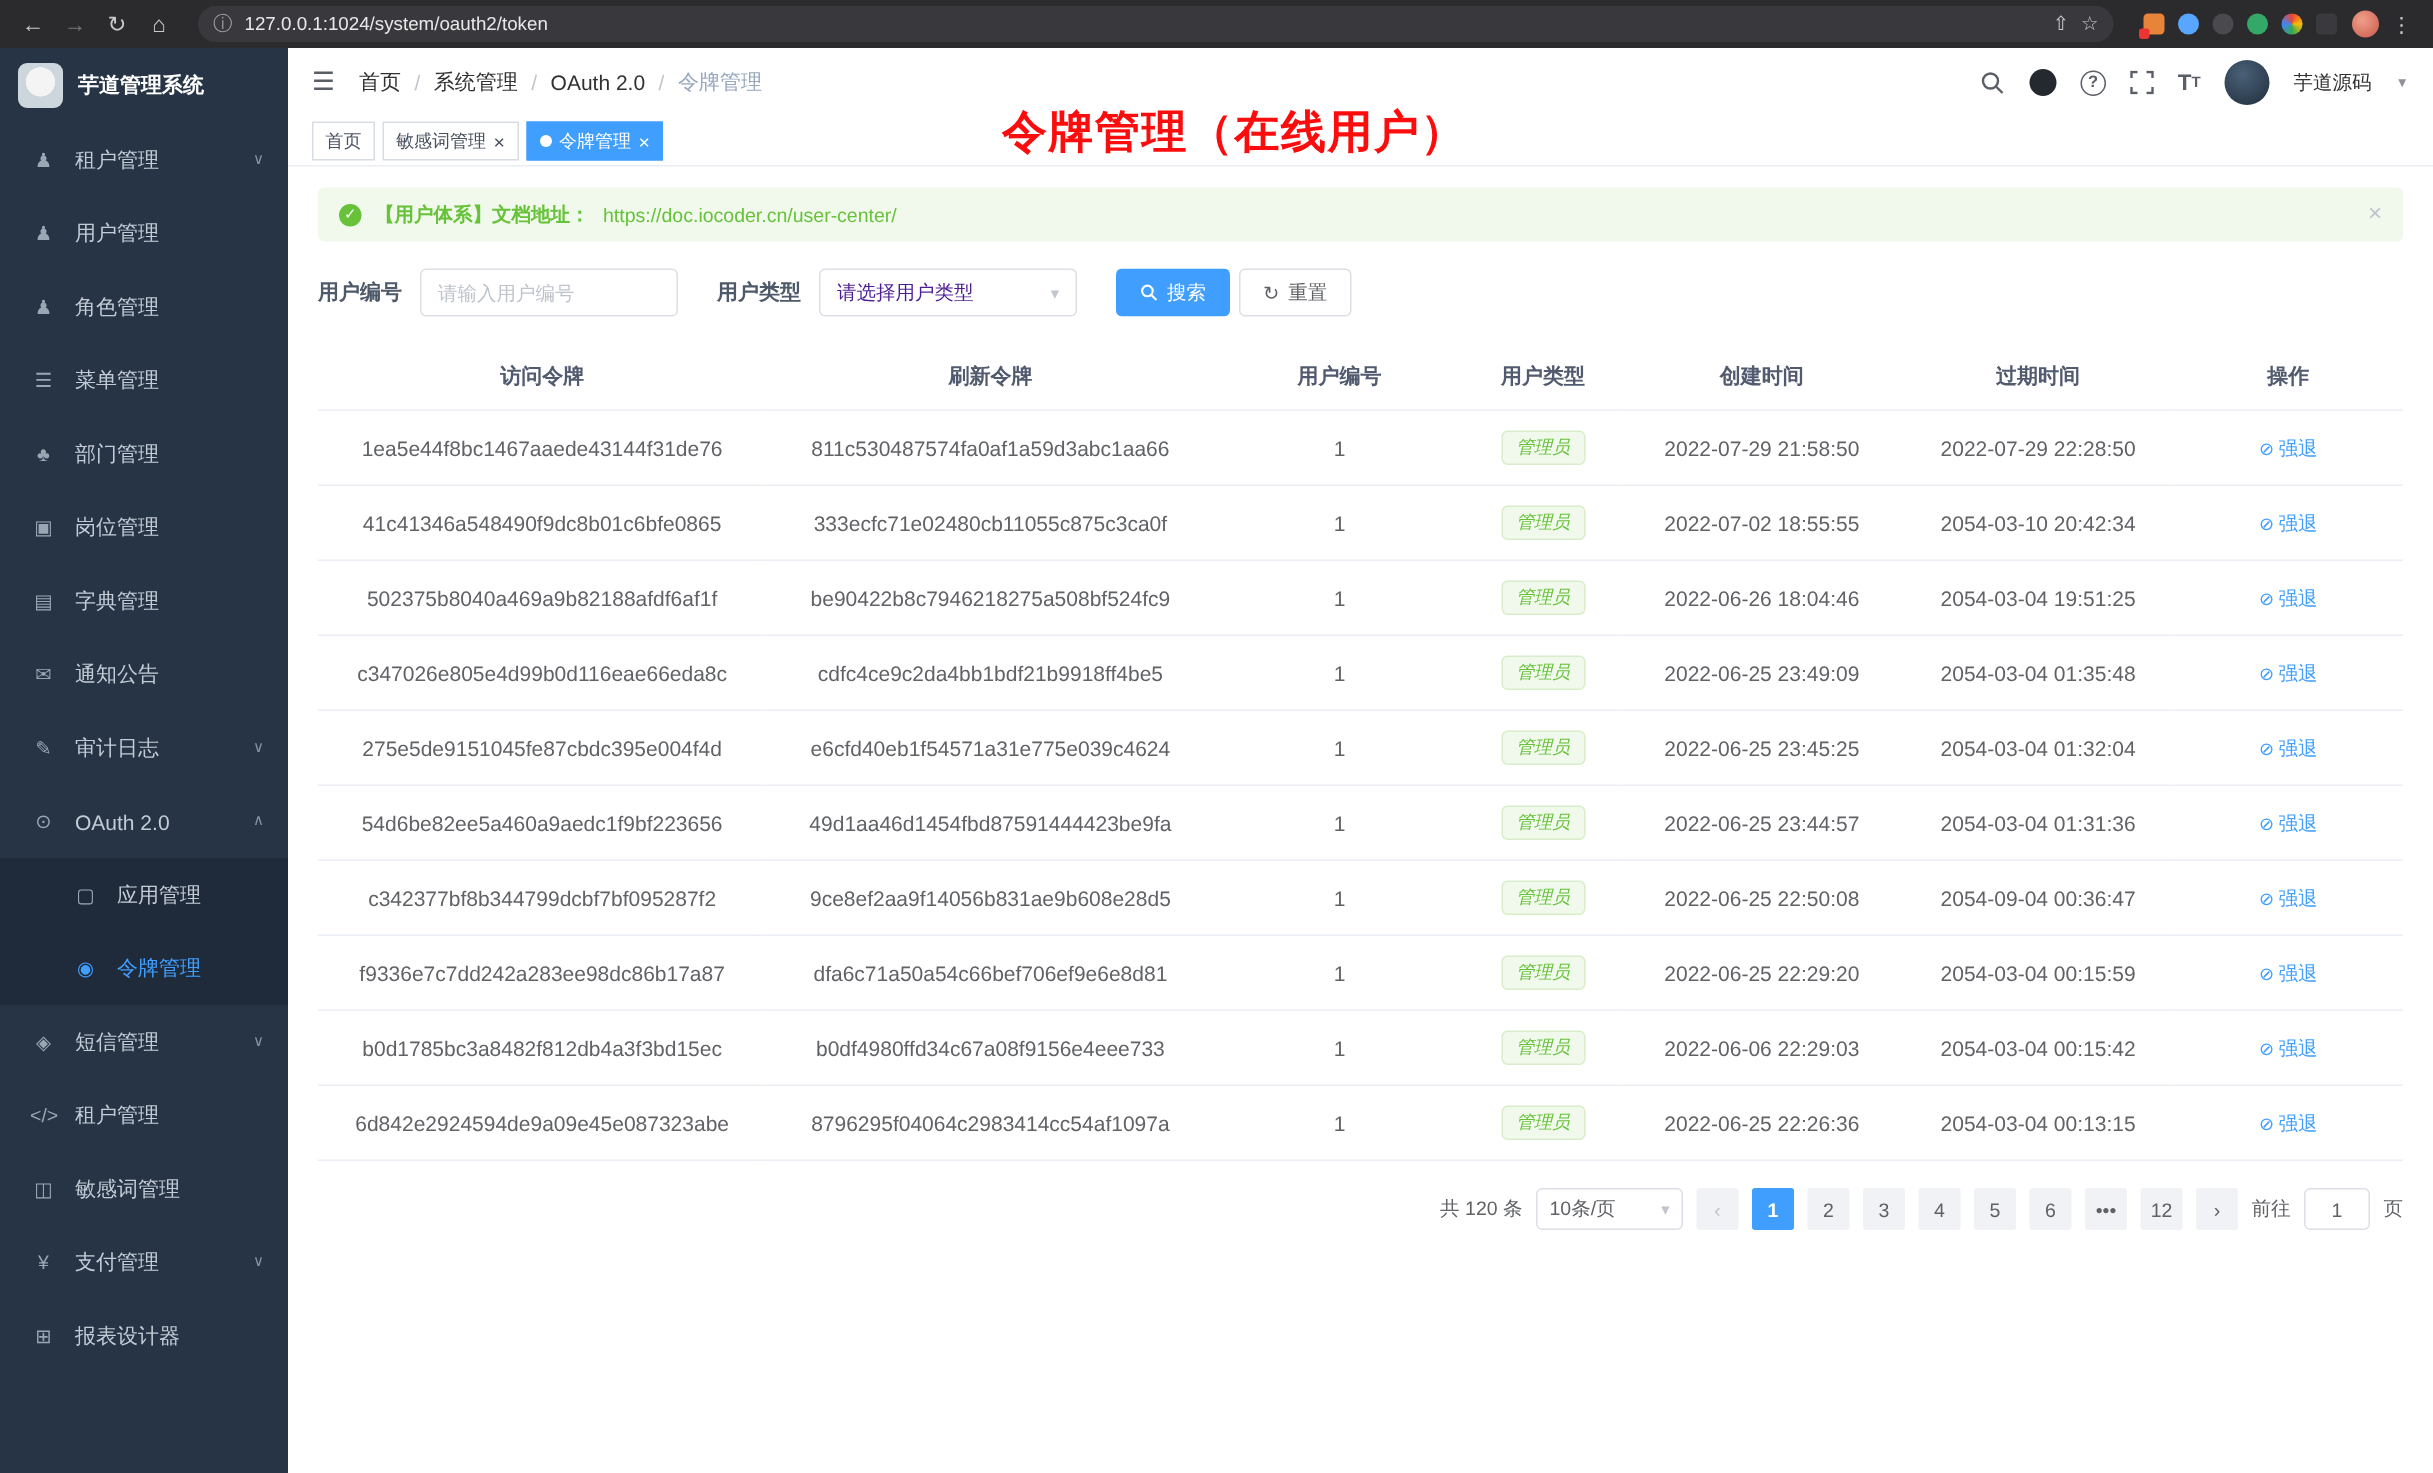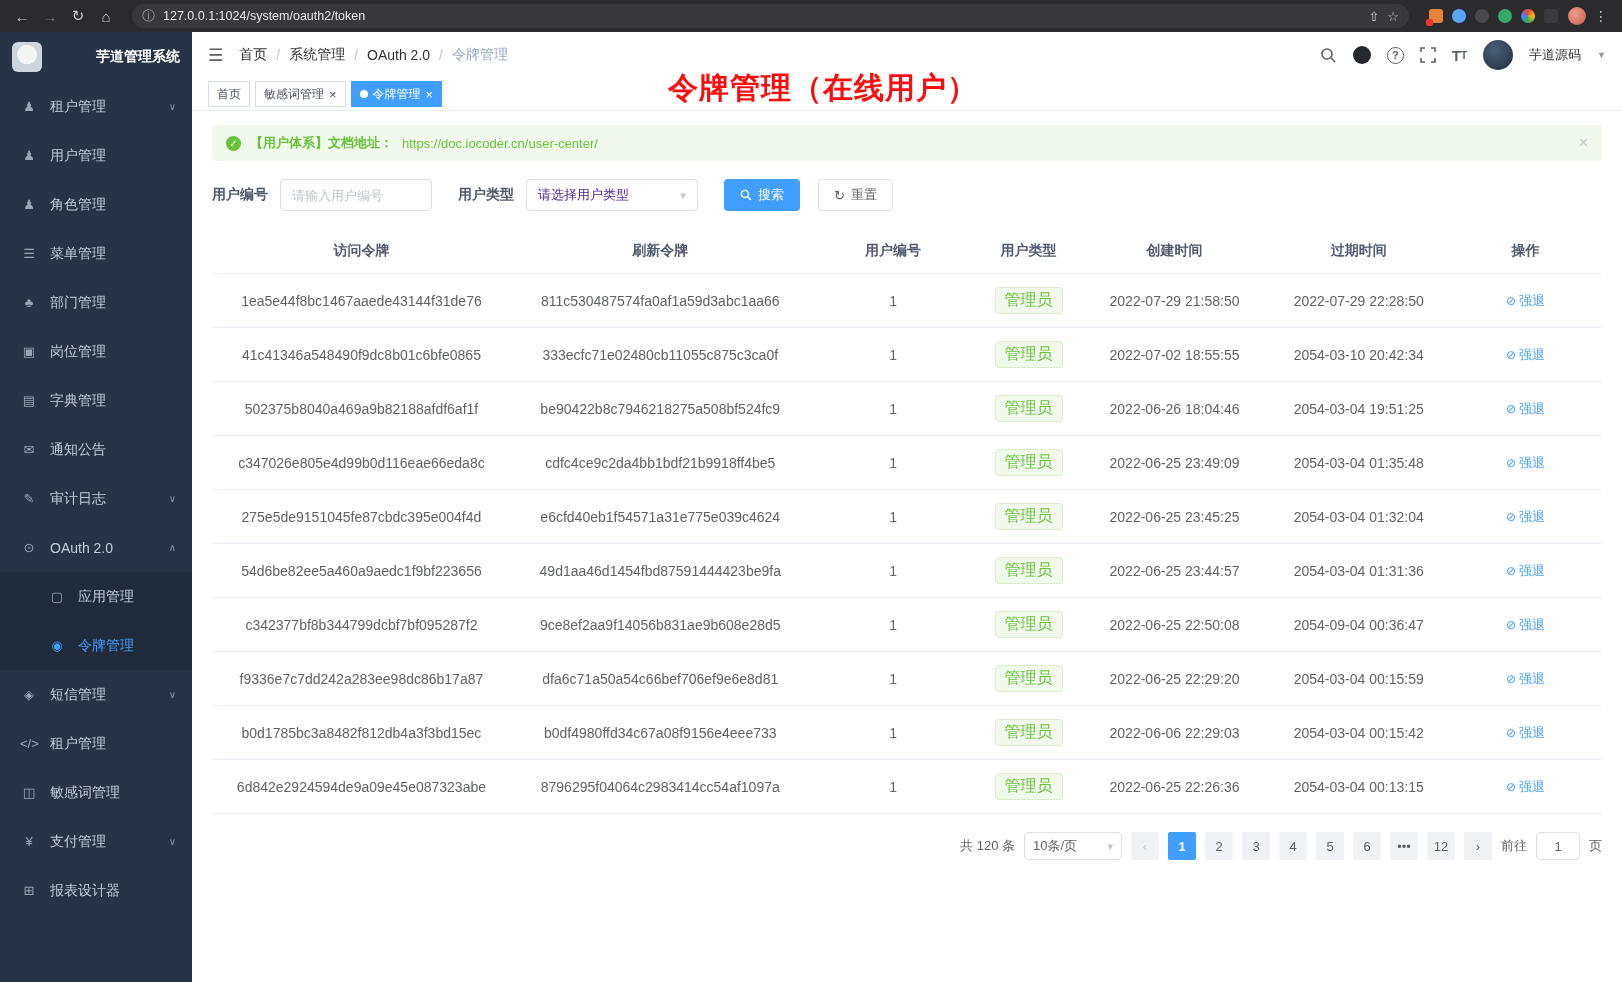--- a/index.html
+++ b/index.html
@@ -30,21 +30,21 @@
   .ext-darksq { background:#3a3a3e; }
   .browser-avatar { width:18px; height:18px; border-radius:50%;
     background:radial-gradient(circle at 38% 35%, #f0a08a, #c8584a); flex-shrink:0; cursor:pointer; }
   .chrome-menu { color:#c9c9cb; font-size:14px; padding:0 4px; cursor:pointer; }
 
   
   .app { display:flex; height:calc(982px - 32px); }
 
   
   .sidebar { width:192px; flex-shrink:0; background:#263445; display:flex; flex-direction:column; }
-  .logo-row { height:50px; display:flex; align-items:center; gap:10px; padding:0 12px; flex-shrink:0;justify-content:space-between; }
+  .logo-row { height:50px; display:flex; align-items:center; gap:10px; padding:0 12px; flex-shrink:0; }
   .logo-avatar { width:30px; height:30px; border-radius:6px;
     background:radial-gradient(circle at 50% 42%, #f4f4f4 0 42%, #cdd5dd 43% 100%); flex-shrink:0; }
   .logo-title { color:#fff; font-size:14px; font-weight:bold; white-space:nowrap; }
   .menu { flex:1; overflow:hidden; }
   .menu-item { height:49px; display:flex; align-items:center; padding:0 16px 0 20px;
     color:#c3cbd6; font-size:14px; cursor:pointer; white-space:nowrap; }
   .menu-item .mi-icon { width:18px; margin-right:12px; color:#9aa6b4; font-size:13px; text-align:center; flex-shrink:0; }
   .menu-item.sub { background:#1f2b3a; padding-left:48px; }
   .menu-item.active { color:#409eff; }
   .menu-item.active .mi-icon { color:#409eff; }
@@ -84,40 +84,40 @@
   .alert { height:36px; background:#f0f9eb; border-radius:4px; display:flex; align-items:center;
     padding:0 14px; gap:9px; }
   .alert-check { width:15px; height:15px; border-radius:50%; background:#67c23a; color:#fff;
     font-size:10px; display:flex; align-items:center; justify-content:center; flex-shrink:0; }
   .alert-text { color:#67c23a; font-size:13px; font-weight:bold; }
   .alert-link { color:#67c23a; font-size:13px; text-decoration:none; cursor:pointer; }
   .alert-close { margin-left:auto; color:#c0c4cc; font-size:16px; cursor:pointer; }
 
   .filters { margin-top:18px; display:flex; align-items:center; }
   .f-label { font-size:14px; font-weight:bold; color:#4e5969; margin-right:12px; white-space:nowrap; }
-  .f-input { width:152px; height:32px; border:1px solid #dcdfe6; border-radius:4px; padding:0 11px;
+  .f-input { width:172px; height:32px; border:1px solid #dcdfe6; border-radius:4px; padding:0 11px;
     font-size:13px; color:#ec4899; margin-right:26px; outline:none; font-family:inherit; }
   .f-input::placeholder { color:#bfc4cc; }
   .f-select { width:172px; height:32px; border:1px solid #dcdfe6; border-radius:4px; display:flex;
     align-items:center; justify-content:space-between; padding:0 11px; margin-right:26px; cursor:pointer; }
   .f-select .ph { color:#4c1d95; font-size:13px; }
   .f-caret { color:#c0c4cc; font-size:11px; }
   .btn { height:32px; border-radius:4px; font-size:13px; display:inline-flex; align-items:center;
     gap:6px; padding:0 15px; cursor:pointer; border:1px solid transparent; font-family:inherit; }
-  .btn-primary { background:#409eff; color:#fff; margin-right:18px; }
+  .btn-primary { background:#409eff; color:#fff; margin-right:6px; }
   .btn-plain { background:#fff; border-color:#dcdfe6; color:#606266; }
   .btn .bi { font-size:13px; line-height:1; }
 
   .token-table { width:100%; border-collapse:collapse; margin-top:18px; table-layout:fixed; }
   .token-table th { font-size:14px; color:#515a6e; font-weight:bold; padding:13px 6px;
     border-bottom:1px solid #ebeef5; text-align:center; white-space:nowrap; }
   .token-table td { font-size:14px; color:#606266; padding:13px 6px; border-bottom:1px solid #ebeef5;
     text-align:center; white-space:nowrap; overflow:hidden; }
   .tag-success { display:inline-block; padding:2px 9px; background:#f0f9eb; border:1px solid #d9edca;
-    border-radius:4px; color:#67c23a; font-size:16px; }
+    border-radius:4px; color:#67c23a; font-size:12px;font-style:italic; }
   .link-out { color:#409eff; font-size:13px; cursor:pointer; display:inline-flex; align-items:center; gap:3px; }
   .li-icon { font-size:12px; }
 
   .pagination { margin-top:18px; display:flex; align-items:center; justify-content:flex-end; gap:9px;
     font-size:13px; color:#606266; }
   .pg-size { width:98px; height:28px; border:1px solid #dcdfe6; border-radius:4px; display:flex;
     align-items:center; justify-content:space-between; padding:0 8px; cursor:pointer; }
   .pg-btn { min-width:28px; height:28px; border:none; border-radius:2px; background:#f0f2f5;
     display:inline-flex; align-items:center; justify-content:center; font-size:13px; color:#606266;
     cursor:pointer; font-family:inherit; padding:0 4px; }

